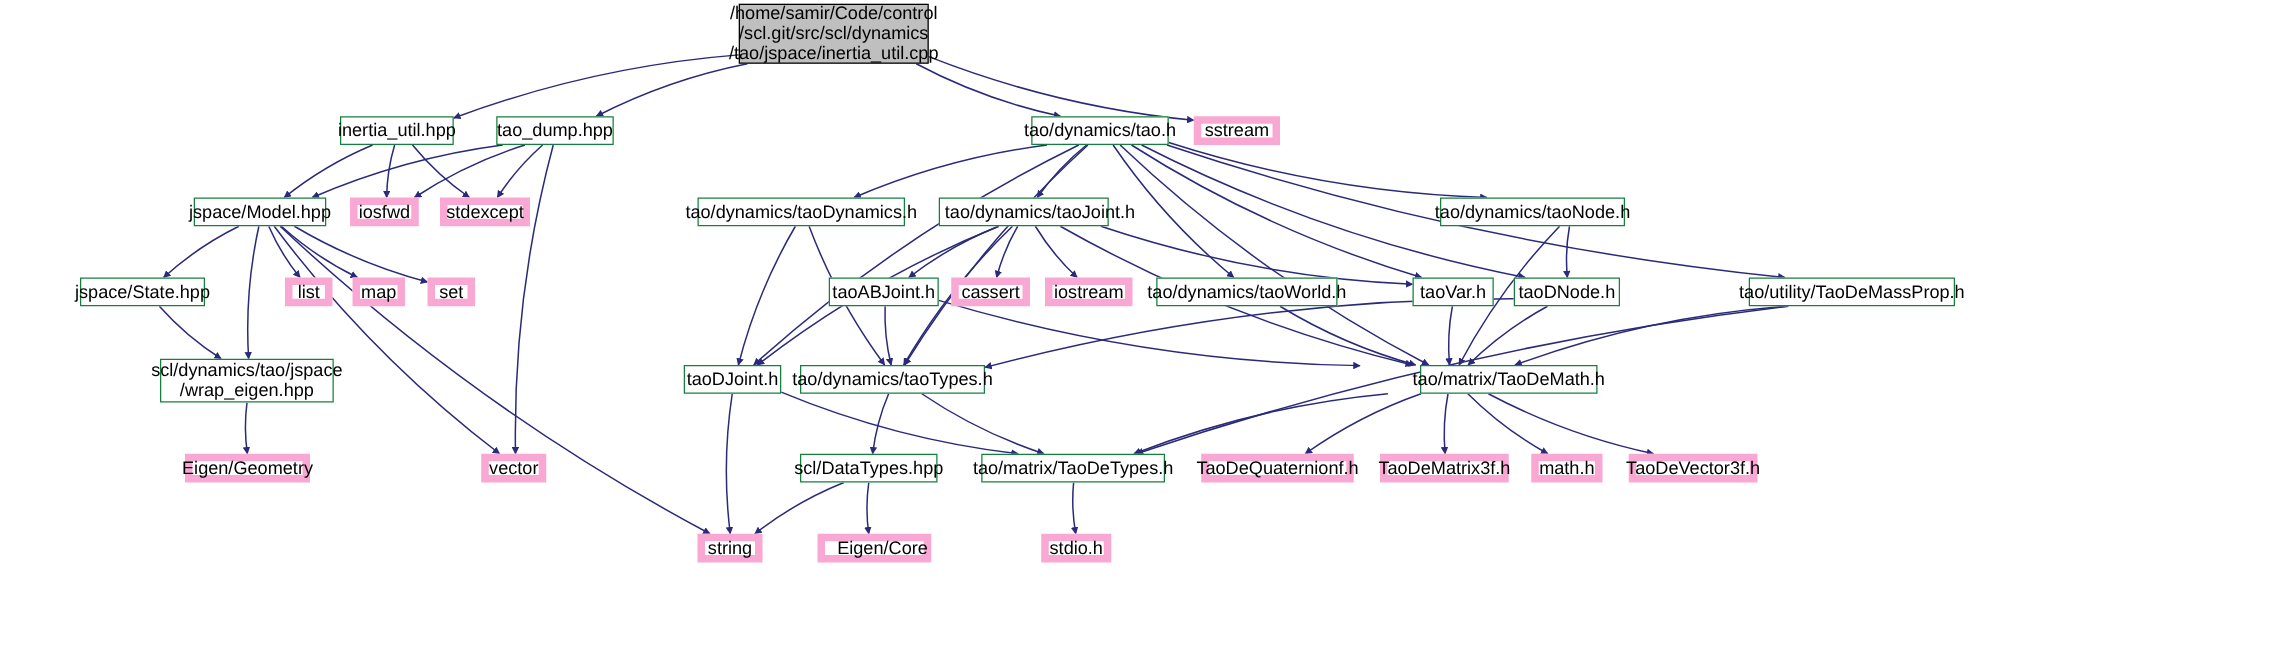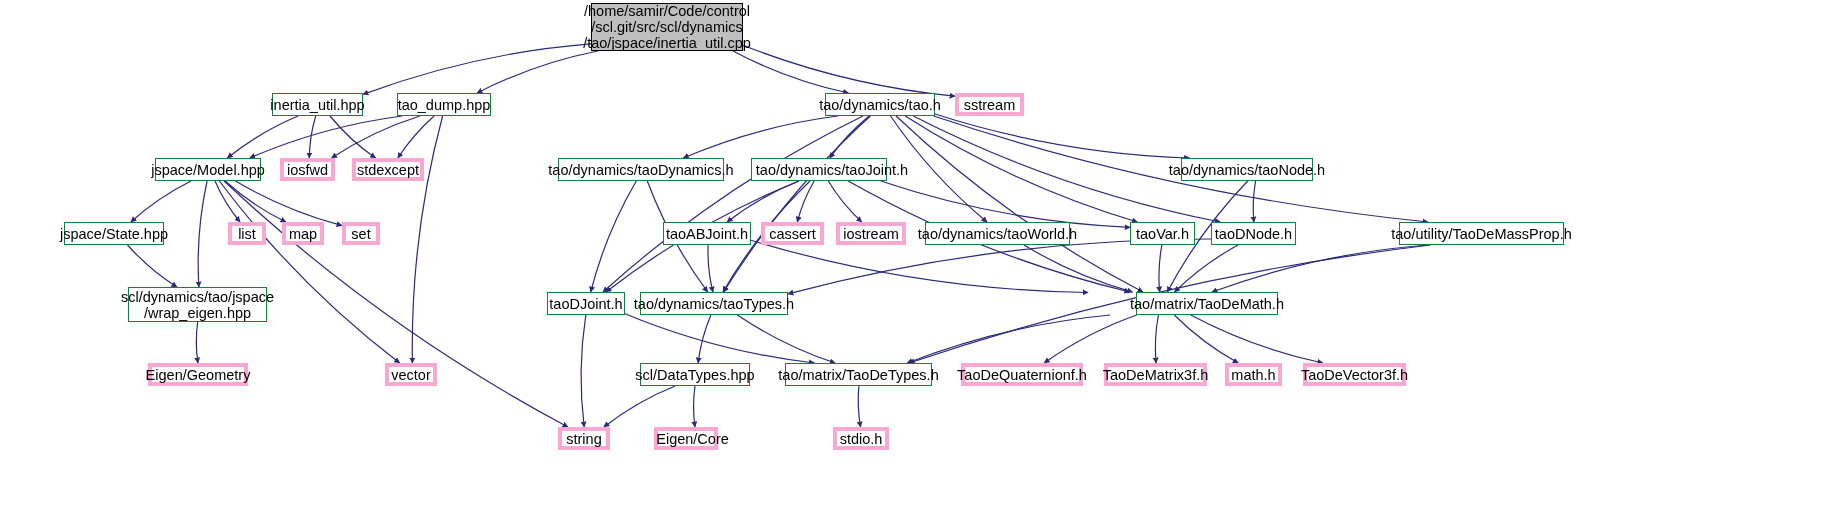--- a/index.html
+++ b/index.html
@@ -27,21 +27,21 @@
   }
   .node {
     position: absolute;
     box-sizing: border-box;
     display: flex;
     flex-direction: column;
     align-items: center;
     justify-content: center;
     text-align: center;
     background: #ffffff;
-    border: 4px solid #f9a8d4;
+    border: 6px solid #f9a8d4;
     color: #000000;
     font-size: 14.5px;
     line-height: 16px;
     white-space: pre;
     letter-spacing: 0px;
     z-index: 5;
   }
   .node.strong {
     border: 1px solid #15803d;
   }
@@ -128,21 +128,21 @@
 <div class="node root" style="left: 591px; top: 3px; width: 152px; height: 48px;"><span>/home/samir/Code/control</span><span>/scl.git/src/scl/dynamics</span><span>/tao/jspace/inertia_util.cpp</span></div>
     <div class="node strong" style="left: 272px; top: 93px; width: 91px; height: 23px;"><span>inertia_util.hpp</span></div>
     <div class="node strong" style="left: 397px; top: 93px; width: 94px; height: 23px;"><span>tao_dump.hpp</span></div>
     <div class="node strong" style="left: 825px; top: 93px; width: 110px; height: 23px;"><span>tao/dynamics/tao.h</span></div>
     <div class="node" style="left: 955px; top: 93px; width: 69px; height: 23px;"><span>sstream</span></div>
     <div class="node strong" style="left: 155px; top: 158px; width: 106px; height: 23px;"><span>jspace/Model.hpp</span></div>
     <div class="node" style="left: 280px; top: 158px; width: 55px; height: 23px;"><span>iosfwd</span></div>
     <div class="node" style="left: 352px; top: 158px; width: 72px; height: 23px;"><span>stdexcept</span></div>
     <div class="node strong" style="left: 558px; top: 158px; width: 166px; height: 23px;"><span>tao/dynamics/taoDynamics.h</span></div>
     <div class="node strong" style="left: 751px; top: 158px; width: 136px; height: 23px; padding-left: 26px;"><span>tao/dynamics/taoJoint.h</span></div>
-    <div class="node strong" style="left: 1181px; top: 158px; width: 132px; height: 23px; justify-content: center;"><span>tao/dynamics/taoNode.h</span></div>
+    <div class="node strong" style="left: 1152px; top: 158px; width: 148px; height: 23px; justify-content: center;"><span>tao/dynamics/taoNode.h</span></div>
     <div class="node strong" style="left: 64px; top: 222px; width: 100px; height: 23px;"><span>jspace/State.hpp</span></div>
     <div class="node" style="left: 228px; top: 222px; width: 38px; height: 23px;"><span>list</span></div>
     <div class="node" style="left: 282px; top: 222px; width: 42px; height: 23px;"><span>map</span></div>
     <div class="node" style="left: 342px; top: 222px; width: 38px; height: 23px;"><span>set</span></div>
     <div class="node strong" style="left: 663px; top: 222px; width: 88px; height: 23px;"><span>taoABJoint.h</span></div>
     <div class="node" style="left: 761px; top: 222px; width: 63px; height: 23px;"><span>cassert</span></div>
     <div class="node" style="left: 836px; top: 222px; width: 70px; height: 23px;"><span>iostream</span></div>
     <div class="node strong" style="left: 925px; top: 222px; width: 145px; height: 23px;"><span>tao/dynamics/taoWorld.h</span></div>
     <div class="node strong" style="left: 1130px; top: 222px; width: 65px; height: 23px;"><span>taoVar.h</span></div>
     <div class="node strong" style="left: 1211px; top: 222px; width: 85px; height: 23px;"><span>taoDNode.h</span></div>
@@ -153,15 +153,15 @@
     <div class="node strong" style="left: 1088px; top: 292px; width: 142px; height: 23px; margin-left: 48px;"><span>tao/matrix/TaoDeMath.h</span></div>
     <div class="node" style="left: 148px; top: 363px; width: 100px; height: 23px;"><span>Eigen/Geometry</span></div>
     <div class="node" style="left: 385px; top: 363px; width: 52px; height: 23px;"><span>vector</span></div>
     <div class="node strong" style="left: 640px; top: 363px; width: 110px; height: 23px;"><span>scl/DataTypes.hpp</span></div>
     <div class="node strong" style="left: 785px; top: 363px; width: 147px; height: 23px;"><span>tao/matrix/TaoDeTypes.h</span></div>
     <div class="node" style="left: 961px; top: 363px; width: 122px; height: 23px;"><span>TaoDeQuaternionf.h</span></div>
     <div class="node" style="left: 1104px; top: 363px; width: 103px; height: 23px;"><span>TaoDeMatrix3f.h</span></div>
     <div class="node" style="left: 1225px; top: 363px; width: 57px; height: 23px;"><span>math.h</span></div>
     <div class="node" style="left: 1303px; top: 363px; width: 103px; height: 23px;"><span>TaoDeVector3f.h</span></div>
     <div class="node" style="left: 558px; top: 427px; width: 52px; height: 23px;"><span>string</span></div>
-    <div class="node" style="left: 654px; top: 427px; width: 64px; height: 23px; padding-left: 13px;"><span>Eigen/Core</span></div>
+    <div class="node" style="left: 654px; top: 427px; width: 91px; height: 23px; padding-left: 13px;"><span>Eigen/Core</span></div>
     <div class="node" style="left: 833px; top: 427px; width: 56px; height: 23px;"><span>stdio.h</span></div>
   </div>
 
 </body></html>

